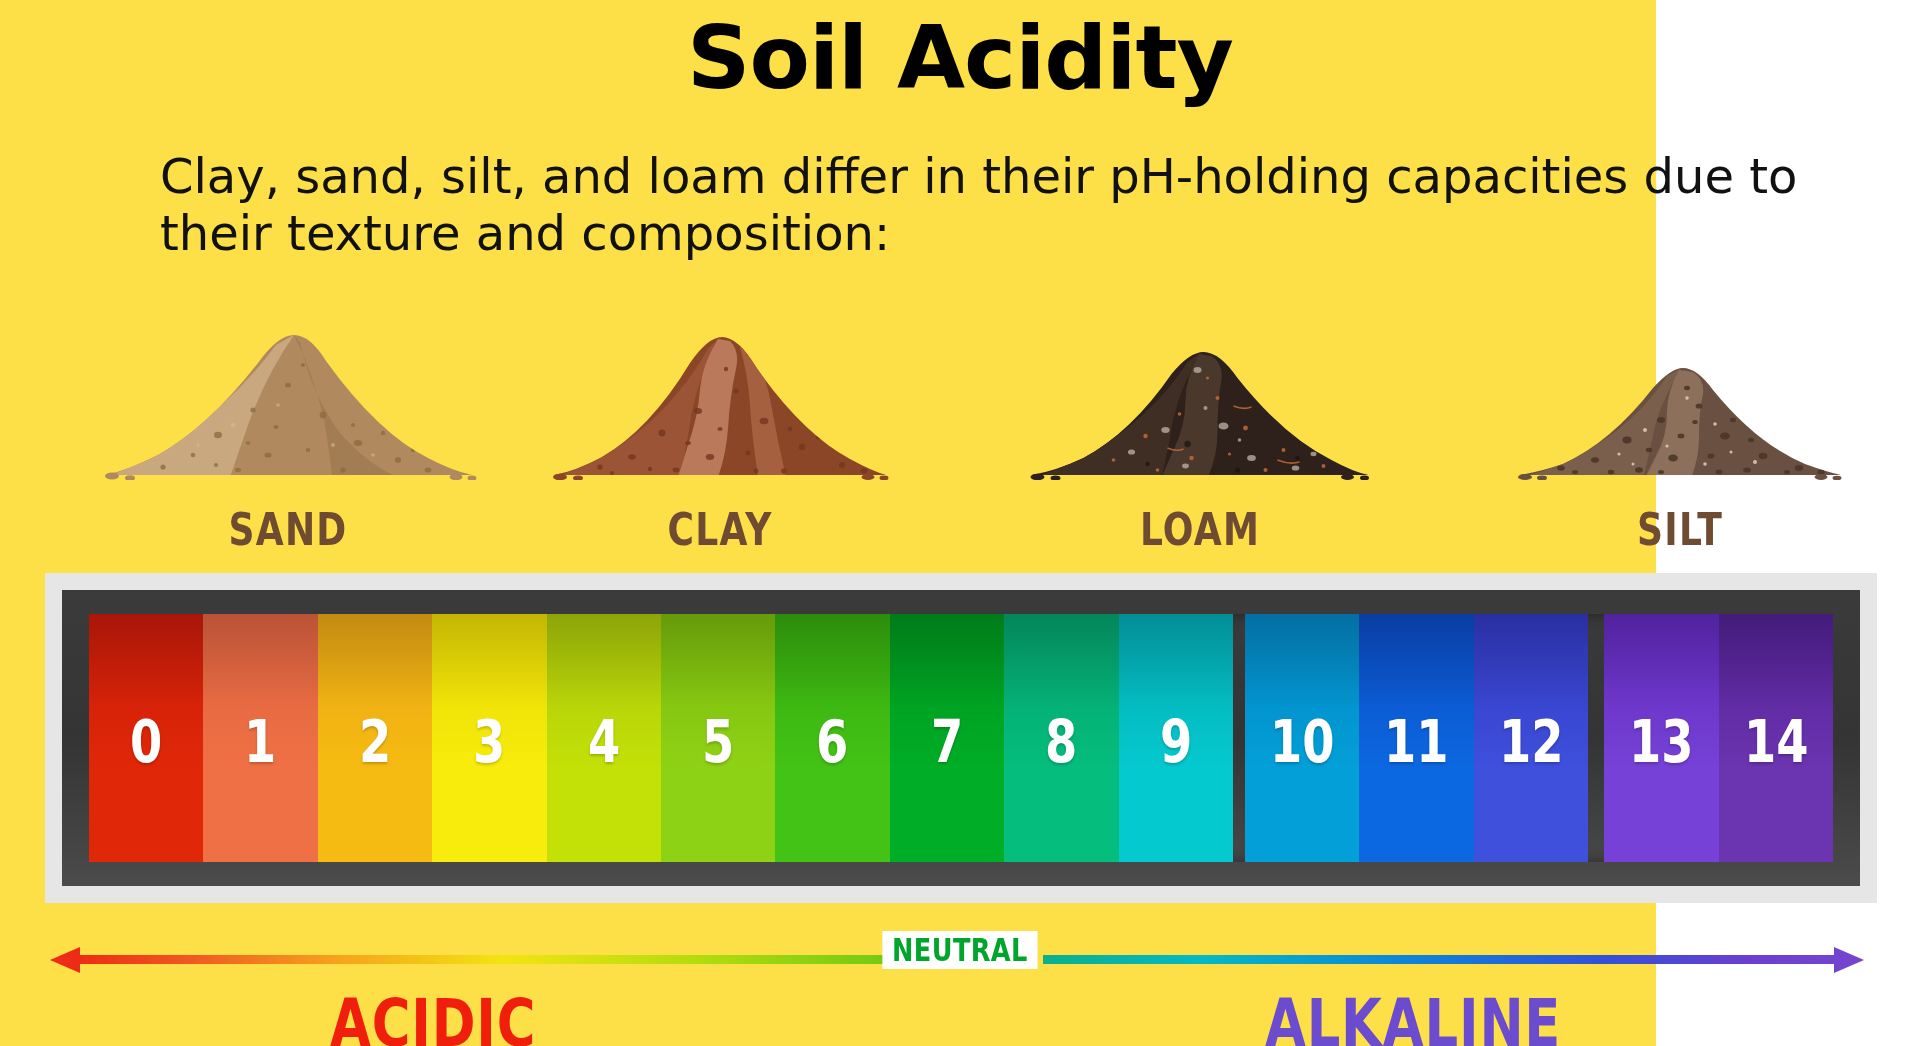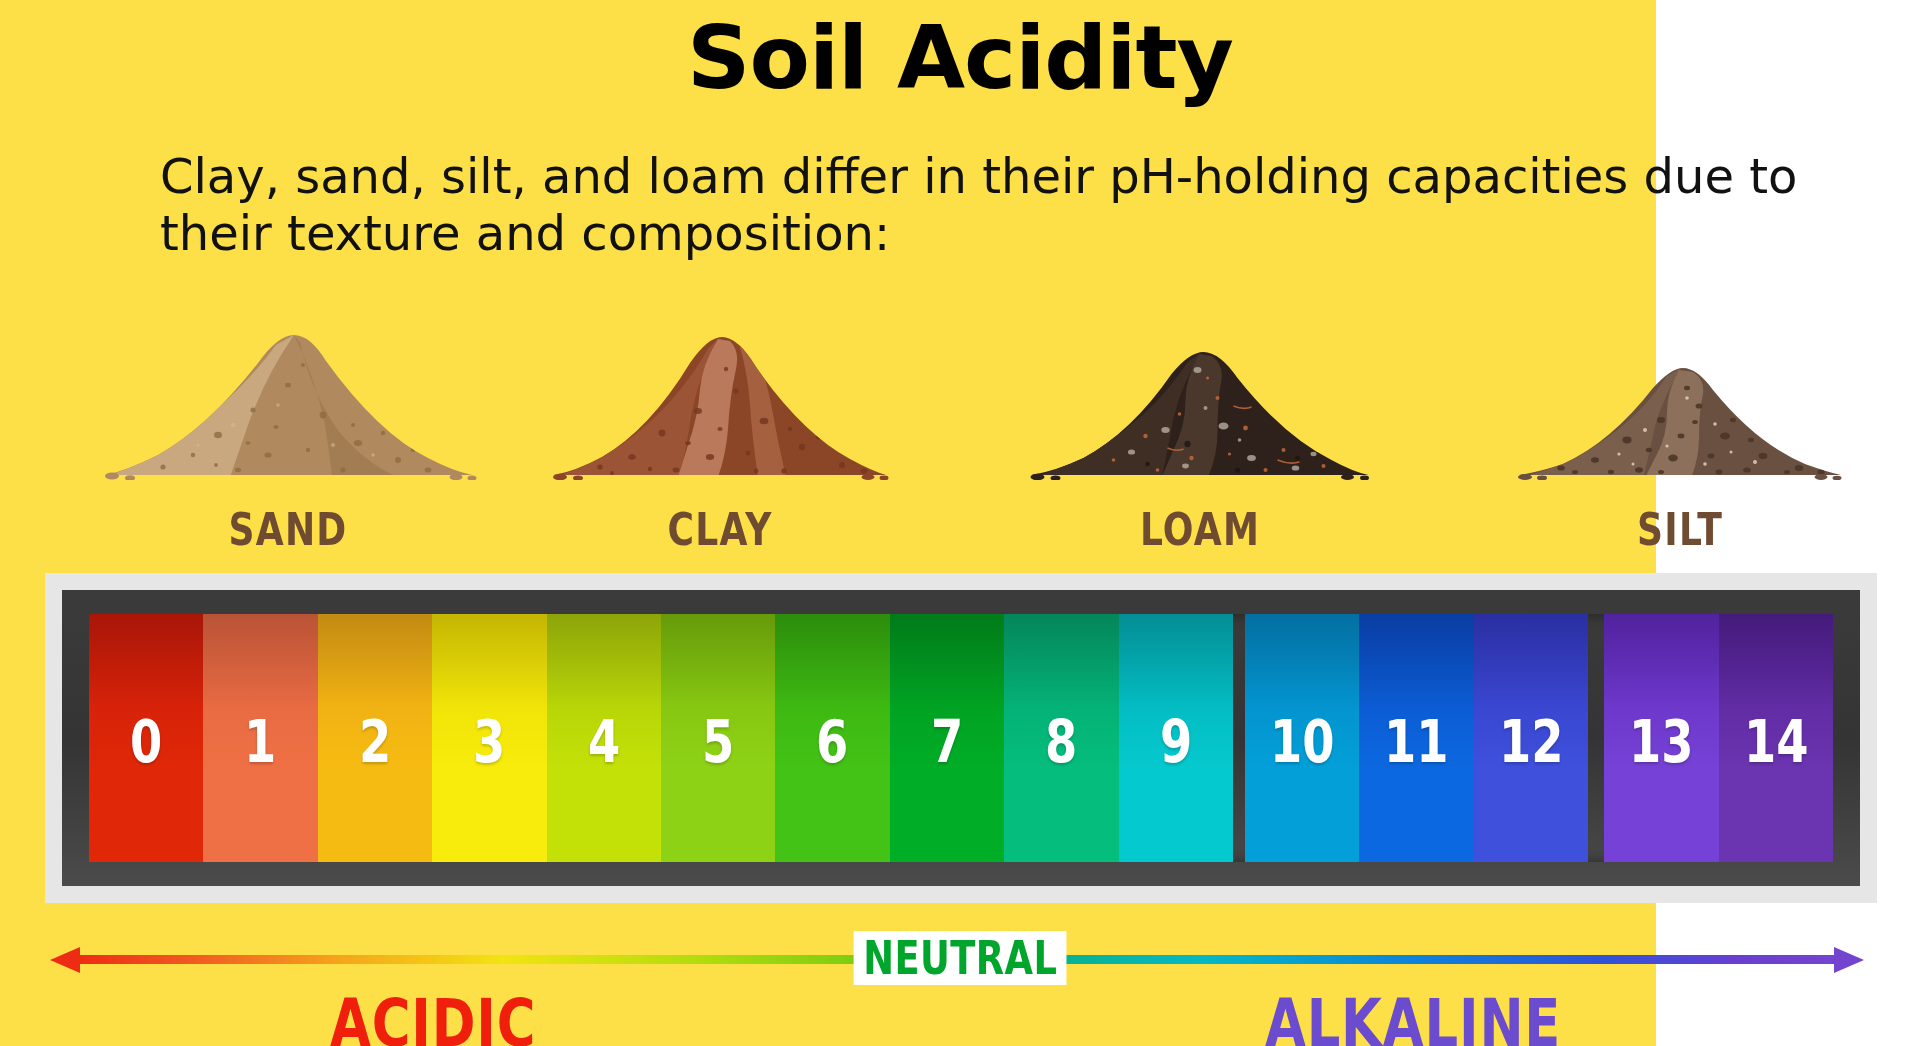--- a/index.html
+++ b/index.html
@@ -108,21 +108,21 @@
     position:absolute; left:1834px; top:4px;
     width:0; height:0;
     border-top:13px solid transparent;
     border-bottom:13px solid transparent;
     border-left:30px solid #7345cf;
   }
 
   .neutral {
     position:absolute; left:0; top:26px; width:1920px; text-align:center;
     font-family:"DejaVu Sans", sans-serif;
-    font-weight:bold; font-size:46px; letter-spacing:0.5px;
+    font-weight:bold; font-size:32px; letter-spacing:0.5px;
     color:#00a52c;
   }
   .neutral span { display:inline-block; transform:scaleX(0.80); background:#fff; padding:0 12px; }
 
   .acidic, .alkaline {
     position:absolute; top:80px;
     font-family:"DejaVu Sans", sans-serif;
     font-weight:bold; font-size:66px; letter-spacing:1px;
   }
   .acidic { left:330px; color:#f01f0c; }

